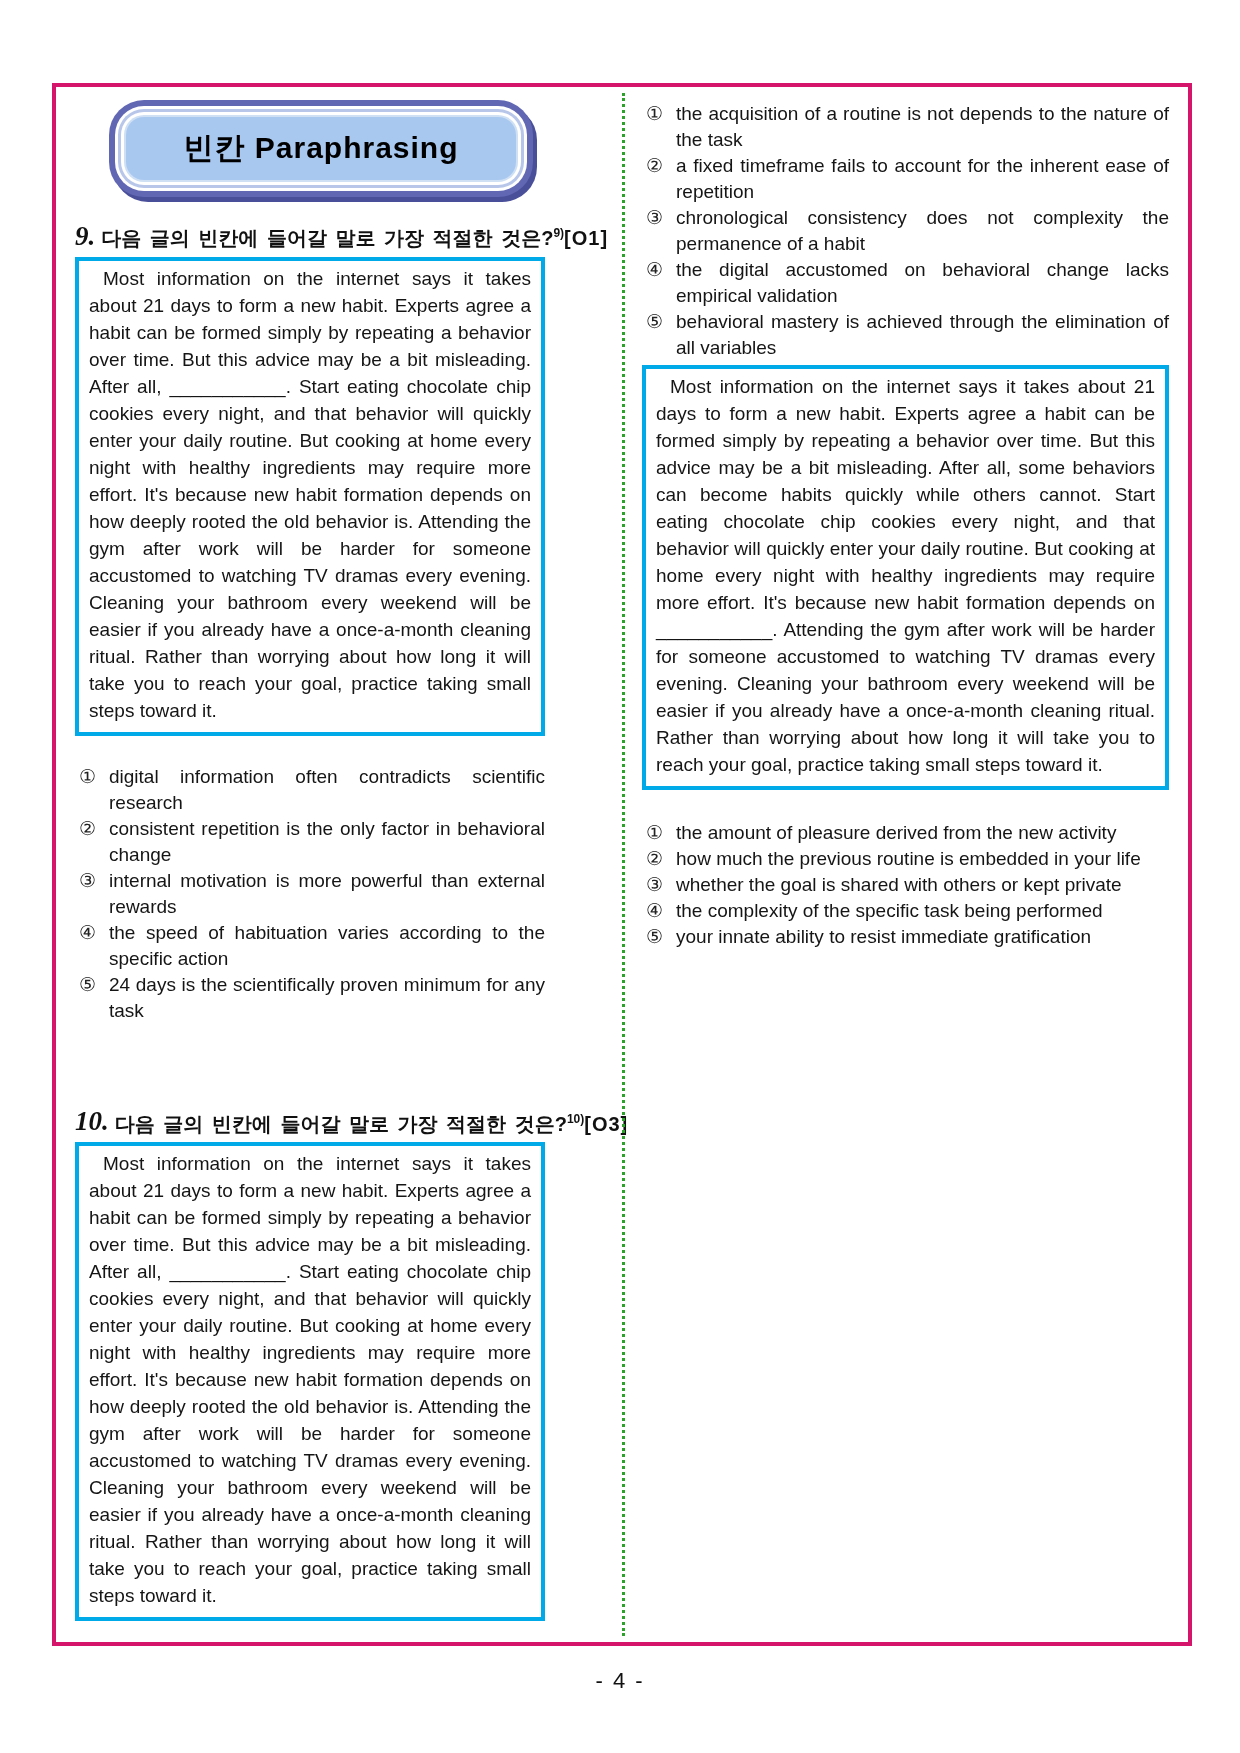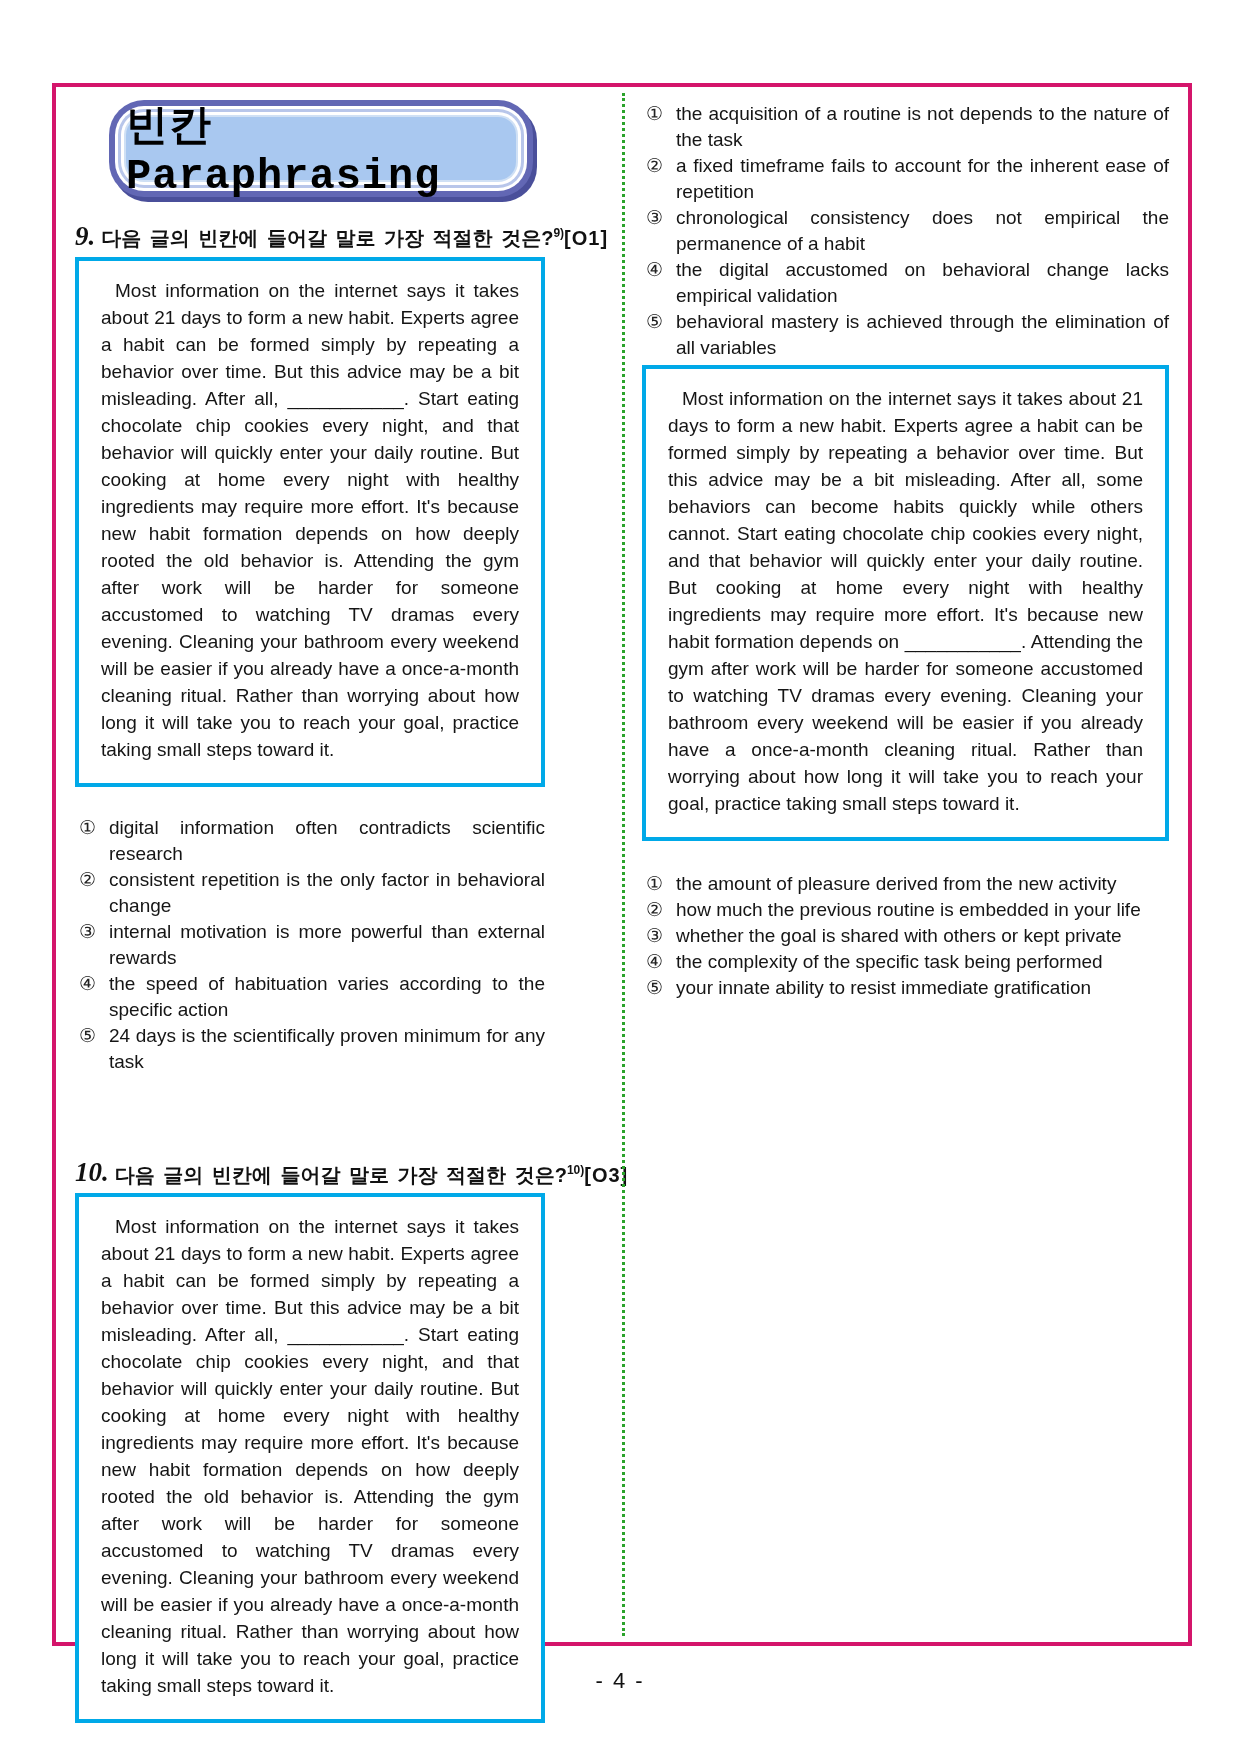--- a/index.html
+++ b/index.html
@@ -13,38 +13,38 @@
   .col-left{width:470px;margin-left:19px;}
   .col-right{width:527px;margin-left:17px;}
 
   .divider{width:0;border-left:3px dotted #2ba32b;margin:6px 0 6px 77px;}
 
   
   .badge{margin:30px 0 0 51px;width:390px;height:63px;border-radius:18px;
          background:#a9c8f0;display:flex;align-items:center;justify-content:center;
          box-shadow:0 0 0 2px #cfe0f5,0 0 0 5px #ffffff,0 0 0 8px #b8c6ea,
                     0 0 0 11px #ffffff,0 0 0 17px #6267b4,4px 5px 0 17px #4a4f9a;}
-  .badge span{font-size:42px;font-weight:bold;letter-spacing:1px;color:#000;font-family:Liberation Mono, monospace;}
+  .badge span{font-size:30px;font-weight:bold;letter-spacing:1px;color:#000;}
 
   
   .q-header{font-size:20px;line-height:30px;white-space:nowrap;}
   .q-num{font-family:"Liberation Serif",serif;font-style:italic;font-weight:bold;
          font-size:27px;margin-right:6px;}
   .q-prompt{font-weight:bold;word-spacing:3px;}
   .q-sup{font-size:12px;vertical-align:super;font-weight:bold;}
   .q-tag{font-weight:bold;letter-spacing:1px;}
 
   .qh-9{margin-top:38px;text-align:center;}
   .qh-10{margin-top:80px;}
   .qh-11{margin-top:236px;}
 
   
   .passage{border:4px solid #00a9e8;box-sizing:border-box;margin-top:4px;
            padding:4px 10px 8px 10px;background:#ffffff;}
-  .passage p{margin:12px;font-size:19px;line-height:27px;text-align:justify;
+  .passage p{margin:0;font-size:19px;line-height:27px;text-align:justify;
              text-indent:14px;color:#151515;}
 
   
   .options{list-style:none;margin:0;padding:0 0 0 4px;}
   .opts-q9{margin-top:28px;}
   .opts-q10{margin-top:14px;}
   .opts-q11{margin-top:30px;}
   .opt{display:flex;font-size:19px;line-height:26px;}
   .opt .marker{flex:0 0 30px;color:#222;}
   .opt .opt-text{flex:1;text-align:justify;color:#151515;}
@@ -112,21 +112,21 @@
       <li class="opt">
         <span class="marker">①</span>
         <span class="opt-text">the acquisition of a routine is not depends to the nature of the task</span>
       </li>
       <li class="opt">
         <span class="marker">②</span>
         <span class="opt-text">a fixed timeframe fails to account for the inherent ease of repetition</span>
       </li>
       <li class="opt">
         <span class="marker">③</span>
-        <span class="opt-text">chronological consistency does not empirical the permanence of a habit</span>
+        <span class="opt-text">chronological consistency does not complexity the permanence of a habit</span>
       </li>
       <li class="opt">
         <span class="marker">④</span>
         <span class="opt-text">the digital accustomed on behavioral change lacks empirical validation</span>
       </li>
       <li class="opt">
         <span class="marker">⑤</span>
         <span class="opt-text">behavioral mastery is achieved through the elimination of all variables</span>
       </li>
     </ul>

